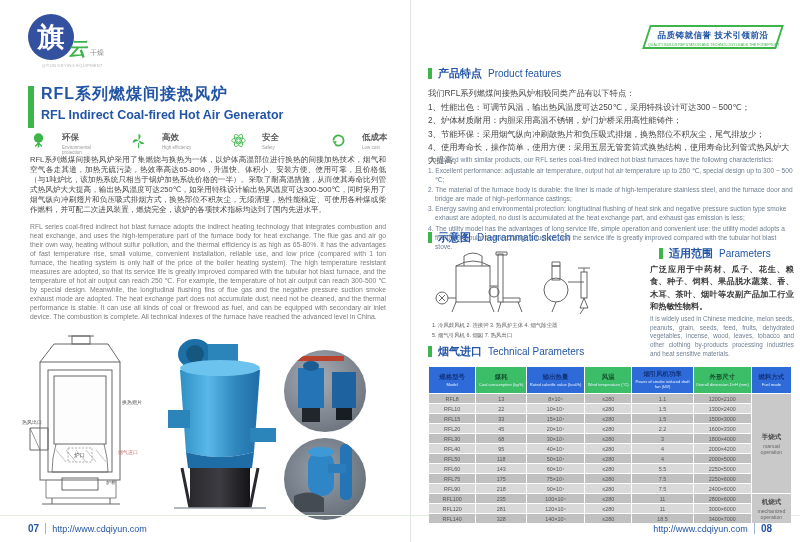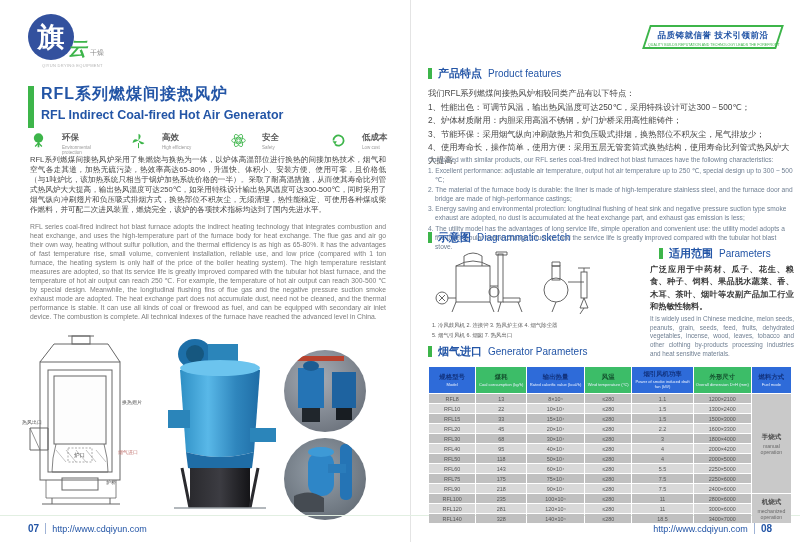--- a/index.html
+++ b/index.html
@@ -325,21 +325,21 @@
     <div class="bar"></div>
     <span class="sec-zh">适用范围</span>
     <span class="sec-en">Parameters</span>
   </div>
   <div class="app-zh">广泛应用于中药材、瓜子、花生、粮食、种子、饲料、果品脱水蔬菜、香、木耳、茶叶、烟叶等农副产品加工行业和热敏性物料。</div>
   <div class="app-en">It is widely used in Chinese medicine, melon seeds, peanuts, grain, seeds, feed, fruits, dehydrated vegetables, incense, wood, leaves, tobacco and other clothing by-products processing industries and heat sensitive materials.</div>
 
   <div class="sec-head" style="left:428px; top:344px;">
     <div class="bar"></div>
     <span class="sec-zh">烟气进口</span>
-    <span class="sec-en">Generator Parameters</span>
+    <span class="sec-en">Technical Parameters</span>
   </div>
   <table class="params-table" id="params-table">
     <colgroup>
       <col class="c1">
         <col class="c2">
         <col class="c3">
         <col class="c4">
         <col class="c5">
         <col class="c6">
         <col class="c7">

